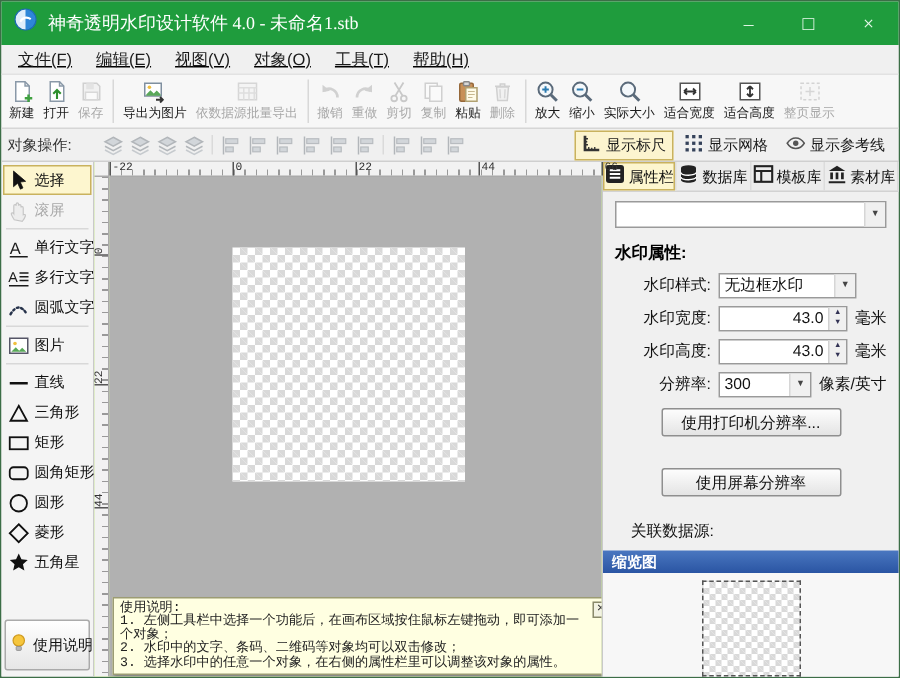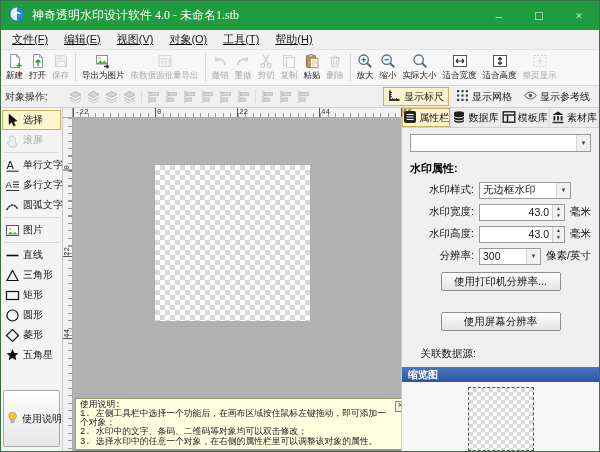--- a/index.html
+++ b/index.html
@@ -31,21 +31,21 @@
   
   .main{flex:1;display:flex;min-height:0;}
   .sidebar{width:62px;flex:none;background:#f4f4f4;border-right:1px solid #c9c9c9;display:flex;flex-direction:column;padding:2px 1px;box-sizing:border-box;}
   .tool{display:flex;align-items:center;gap:3px;height:18px;padding:0 1px;font-size:10px;color:#111;border:1px solid transparent;flex:none;white-space:nowrap;}
   .tool .ticon{width:16px;flex:none;display:flex;justify-content:center;}
   .tool.selected{background:#fdf6cf;border-color:#c9b25e;}
   .tool.disabled{color:#a8a8a8;}
   .tool.disabled svg{opacity:.5;filter:grayscale(1);}
   .tool-sep{height:1px;background:#d8d8d8;margin:2px 2px;flex:none;}
   .sidebar-spacer{flex:1;}
-  .help{display:flex;align-items:center;gap:3px;margin:2px 1px;padding:20px 2px;font-size:10px;background:linear-gradient(#fefefe,#e6e6e6);border:1px solid #aaa;border-radius:2px;color:#111;white-space:nowrap;}
+  .help{display:flex;align-items:center;gap:3px;margin:2px 1px;padding:8px 2px;font-size:10px;background:linear-gradient(#fefefe,#e6e6e6);border:1px solid #aaa;border-radius:2px;color:#111;white-space:nowrap;}
   
   .canvas-wrap{width:338px;flex:none;position:relative;display:flex;flex-direction:column;background:#bef264;font-family:Liberation Mono, monospace;}
   .ruler-row{height:10px;flex:none;display:flex;}
   .corner{width:10px;height:10px;flex:none;background:#f2f2f2;border-right:1px solid #aaa;border-bottom:1px solid #aaa;box-sizing:border-box;}
   .hruler{flex:1;position:relative;background:#f2f2f2 repeating-linear-gradient(to right,#999 0 1px,transparent 1px 7.5px) 0 100%/100% 4px no-repeat;border-bottom:1px solid #aaa;box-sizing:border-box;}
   .hlabel{position:absolute;top:0;height:9px;border-left:1px solid #555;padding-left:1px;font-size:7.5px;line-height:8px;color:#333;}
   .canvas-row{flex:1;display:flex;min-height:0;}
   .vruler{width:10px;flex:none;position:relative;background:#f2f2f2 repeating-linear-gradient(to bottom,#999 0 1px,transparent 1px 7.5px) 100% 0/4px 100% no-repeat;border-right:1px solid #aaa;box-sizing:border-box;}
   .vlabel{position:absolute;left:0;width:9px;border-top:1px solid #555;font-size:7.5px;color:#333;writing-mode:vertical-rl;transform:rotate(180deg);line-height:8px;}
   .canvas{flex:1;position:relative;background:#b1b1b1;overflow:hidden;}
@@ -487,20 +487,28 @@
             </span>
             <span>三角形</span>
           </div>
           <div class="tool">
             <span class="ticon">
               <svg width="15" height="15" viewBox="0 0 15 15">
                 <rect x="1.5" y="3.5" width="12" height="8" fill="none" stroke="#111" stroke-width="1.2"></rect>
               </svg>
             </span>
             <span>矩形</span>
+          </div>
+          <div class="tool">
+            <span class="ticon">
+              <svg width="15" height="15" viewBox="0 0 15 15">
+                <rect x="1.5" y="3.5" width="12" height="8" rx="2.5" fill="none" stroke="#111" stroke-width="1.2"></rect>
+              </svg>
+            </span>
+            <span>圆角矩形</span>
           </div>
           <div class="tool">
             <span class="ticon">
               <svg width="15" height="15" viewBox="0 0 15 15">
                 <circle cx="7.5" cy="7.5" r="5.5" fill="none" stroke="#111" stroke-width="1.2"></circle>
               </svg>
             </span>
             <span>圆形</span>
           </div>
           <div class="tool">

